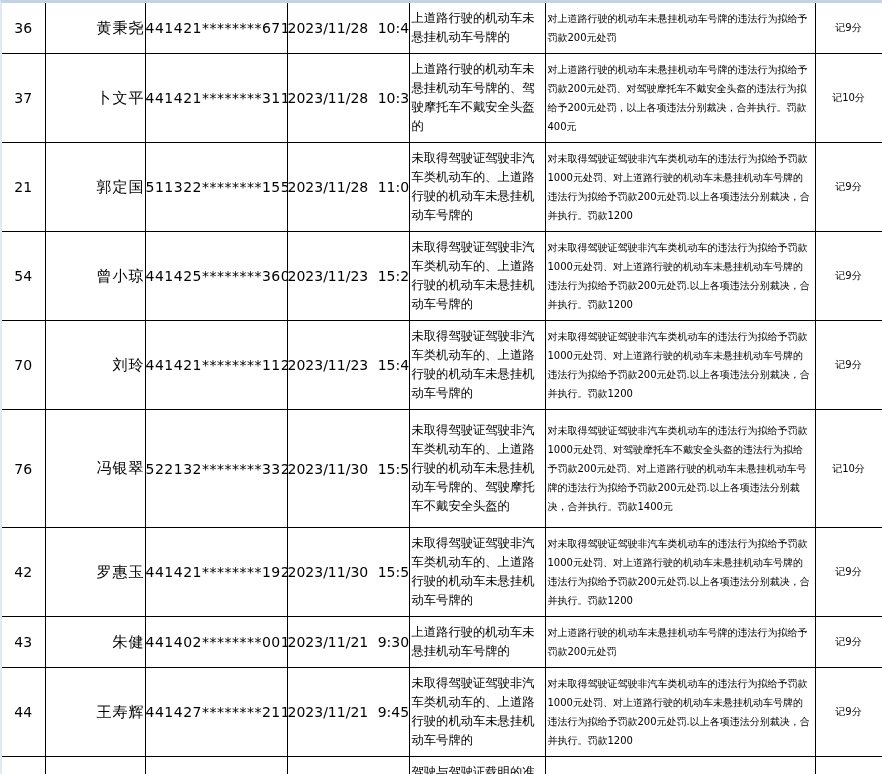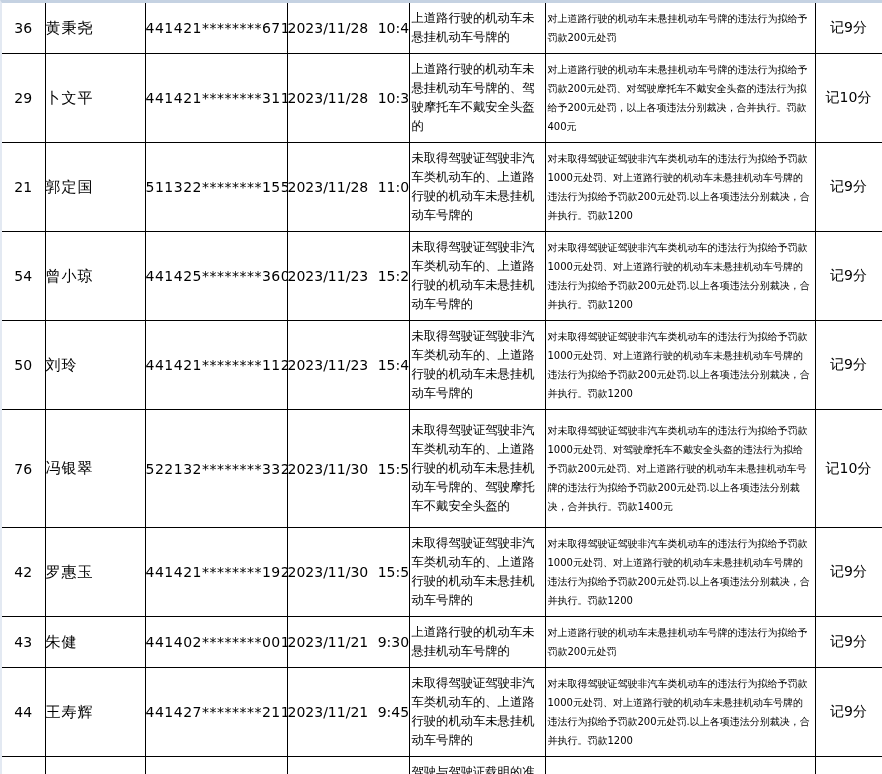--- a/index.html
+++ b/index.html
@@ -26,28 +26,28 @@
     border: 1px solid #000000;
     vertical-align: middle;
     overflow: hidden;
     background: #ffffff;
   }
   
   table.viol tr:first-child td { border-top: none; }
   table.viol td:first-child { border-left: none; }
 
   .col-no     { text-align: center; font-size: 14px; }
-  .col-name   { text-align: left; font-size: 15px; letter-spacing: 1px; }
+  .col-name   { text-align: right; font-size: 15px; letter-spacing: 1px; }
   .col-id     { text-align: center; font-size: 14px; letter-spacing: 0.5px; white-space: nowrap; }
   .col-time   { text-align: center; font-size: 14px; word-spacing: 5px; white-space: nowrap; }
   .col-viol   { text-align: left; font-size: 12.3px; line-height: 19px; padding: 6px 2px;
                 word-break: break-all; overflow-wrap: anywhere; }
   .col-pen    { text-align: left; font-size: 10px; line-height: 19px; padding: 1px 2px;
                 word-break: break-all; overflow-wrap: anywhere; }
-  .col-pts    { text-align: center; font-size: 14px; white-space: nowrap; }
+  .col-pts    { text-align: center; font-size: 10px; white-space: nowrap; }
 </style>
 </head>
 <body>
 
 <div class="screen">
   <table class="viol">
     <colgroup>
       <col style="width:43px">
       <col style="width:100px">
       <col style="width:142px">
@@ -60,21 +60,21 @@
         <tr style="height: 40px;">
           <td class="col-no">36</td>
           <td class="col-name">黄秉尧</td>
           <td class="col-id">441421********6717</td>
           <td class="col-time">2023/11/28 10:40</td>
           <td class="col-viol">上道路行驶的机动车未悬挂机动车号牌的</td>
           <td class="col-pen">对上道路行驶的机动车未悬挂机动车号牌的违法行为拟给予罚款200元处罚</td>
           <td class="col-pts">记9分</td>
         </tr>
         <tr style="height: 76px;">
-          <td class="col-no">29</td>
+          <td class="col-no">37</td>
           <td class="col-name">卜文平</td>
           <td class="col-id">441421********311X</td>
           <td class="col-time">2023/11/28 10:30</td>
           <td class="col-viol">上道路行驶的机动车未悬挂机动车号牌的、驾驶摩托车不戴安全头盔的</td>
           <td class="col-pen">对上道路行驶的机动车未悬挂机动车号牌的违法行为拟给予罚款200元处罚、对驾驶摩托车不戴安全头盔的违法行为拟给予200元处罚，以上各项违法分别裁决，合并执行。罚款400元</td>
           <td class="col-pts">记10分</td>
         </tr>
         <tr style="height: 78px;">
           <td class="col-no">21</td>
           <td class="col-name">郭定国</td>
@@ -87,21 +87,21 @@
         <tr style="height: 77px;">
           <td class="col-no">54</td>
           <td class="col-name">曾小琼</td>
           <td class="col-id">441425********3605</td>
           <td class="col-time">2023/11/23 15:25</td>
           <td class="col-viol">未取得驾驶证驾驶非汽车类机动车的、上道路行驶的机动车未悬挂机动车号牌的</td>
           <td class="col-pen">对未取得驾驶证驾驶非汽车类机动车的违法行为拟给予罚款1000元处罚、对上道路行驶的机动车未悬挂机动车号牌的违法行为拟给予罚款200元处罚.以上各项违法分别裁决，合并执行。罚款1200</td>
           <td class="col-pts">记9分</td>
         </tr>
         <tr style="height: 80px;">
-          <td class="col-no">50</td>
+          <td class="col-no">70</td>
           <td class="col-name">刘玲</td>
           <td class="col-id">441421********1121</td>
           <td class="col-time">2023/11/23 15:45</td>
           <td class="col-viol">未取得驾驶证驾驶非汽车类机动车的、上道路行驶的机动车未悬挂机动车号牌的</td>
           <td class="col-pen">对未取得驾驶证驾驶非汽车类机动车的违法行为拟给予罚款1000元处罚、对上道路行驶的机动车未悬挂机动车号牌的违法行为拟给予罚款200元处罚.以上各项违法分别裁决，合并执行。罚款1200</td>
           <td class="col-pts">记9分</td>
         </tr>
         <tr style="height: 118px;">
           <td class="col-no">76</td>
           <td class="col-name">冯银翠</td>

